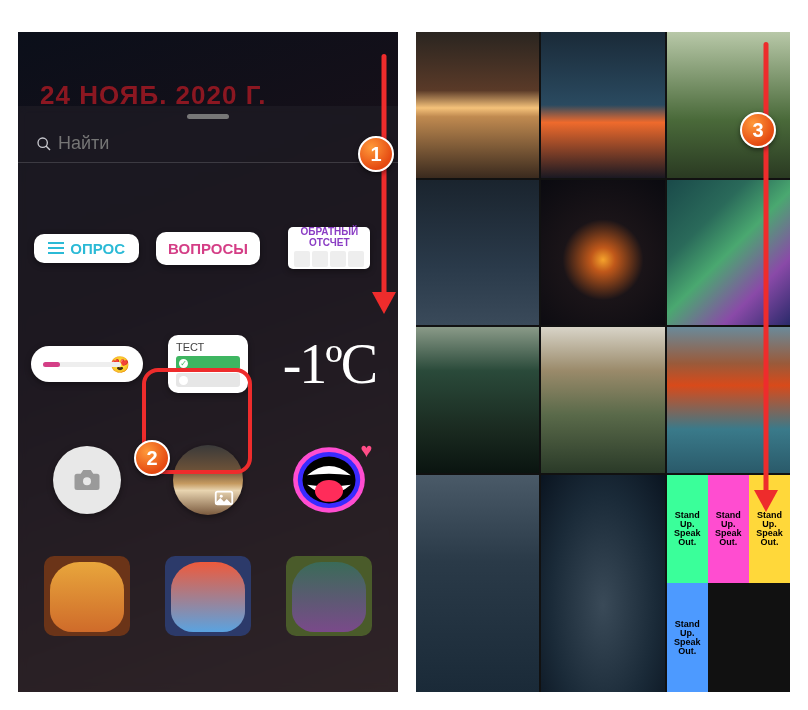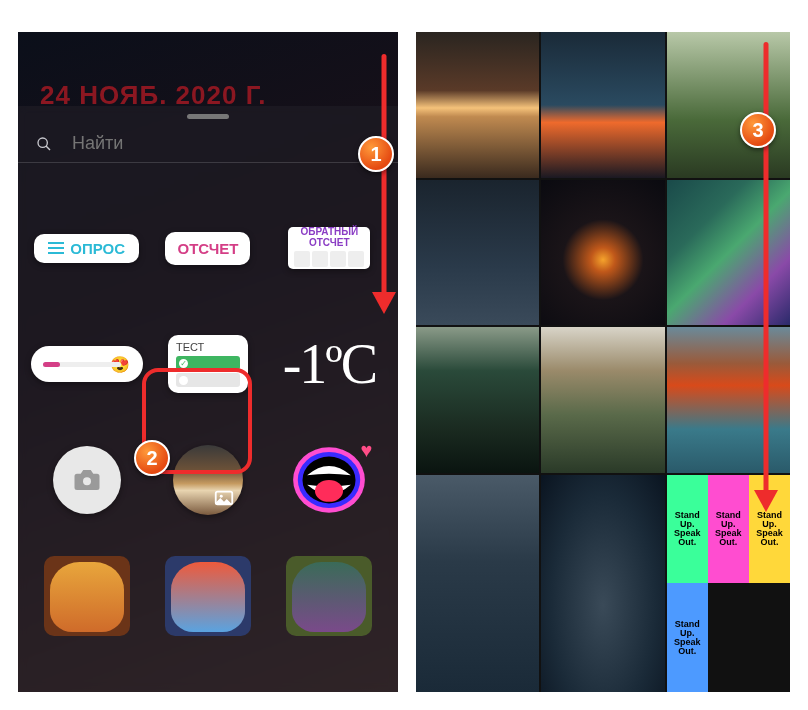--- a/index.html
+++ b/index.html
@@ -6,21 +6,21 @@
   body { width: 808px; height: 710px; background: #fff; font-family: -apple-system, Helvetica, Arial, sans-serif; position: relative; overflow: hidden; }
 
   .screen { position: absolute; top: 32px; height: 660px; overflow: hidden; }
   .screen-left { left: 18px; width: 380px; background: linear-gradient(160deg,#0b0f1a 0%,#1a1018 40%,#3a2424 70%,#5b3a30 100%); }
   .screen-right { left: 416px; width: 374px; background:#111; display:grid; grid-template-columns:1fr 1fr 1fr; gap:2px; }
 
   .date-bar { position:absolute; top:48px; left:22px; color:#8b1721; font-size:26px; font-weight:700; letter-spacing:1px; }
 
   .sticker-panel { position:absolute; left:0; right:0; top:74px; bottom:0; background:rgba(30,28,36,0.72); backdrop-filter:blur(4px); }
   .panel-handle { width:42px; height:5px; background:#777; border-radius:3px; margin:8px auto 0; }
-  .search-row { display:flex; align-items:center; gap:20px; padding:14px 18px 8px; border-bottom:1px solid rgba(255,255,255,0.15); }
+  .search-row { display:flex; align-items:center; gap:6px; padding:14px 18px 8px; border-bottom:1px solid rgba(255,255,255,0.15); }
   .search-icon { width:16px; height:16px; color:#c9c9cf; }
   .search-input { flex:1; background:transparent; border:none; color:#c9c9cf; font-size:18px; outline:none; }
 
   .sticker-grid { position:absolute; top:66px; left:0; right:0; bottom:0; display:grid; grid-template-columns:repeat(3,1fr); grid-auto-rows:112px; padding:20px 8px 0; justify-items:center; align-items:center; gap:4px 0; }
 
   .pill { background:#fff; border-radius:10px; padding:6px 14px; font-size:16px; font-weight:700; display:inline-block; box-shadow:0 2px 6px rgba(0,0,0,0.4); }
   .opros { color:#2bbad6; font-size:15px; display:flex; align-items:center; gap:6px; }
   .opros::before { content:""; display:inline-block; width:16px; height:12px; background:linear-gradient(#2bbad6,#2bbad6) 0 0/100% 2px no-repeat, linear-gradient(#2bbad6,#2bbad6) 0 5px/100% 2px no-repeat, linear-gradient(#2bbad6,#2bbad6) 0 10px/100% 2px no-repeat; }
   .voprosy { background:#fff; color:#d43e86; border-radius:10px; padding:8px 12px; font-size:15px; font-weight:700; box-shadow:0 2px 6px rgba(0,0,0,0.4); }
   .countdown { background:#fff; border-radius:5px; padding:0 6px 2px; box-shadow:0 2px 6px rgba(0,0,0,0.4); width:82px; }
@@ -108,21 +108,21 @@
           <circle cx="10" cy="10" r="7"></circle>
           <line x1="21" y1="21" x2="15" y2="15"></line>
         </svg>
       <input class="search-input" placeholder="Найти" style="">
     </div>
 
     <div class="sticker-grid">
       <div class="pill opros">
           <span>ОПРОС</span>
         </div>
-      <div class="voprosy">ОТСЧЕТ</div>
+      <div class="voprosy">ВОПРОСЫ</div>
       <div class="countdown">
         <div class="countdown-title">ОБРАТНЫЙ ОТСЧЕТ</div>
         <div class="countdown-blocks">
             <span></span>
             <span></span>
             <span></span>
             <span></span>
           </div>
       </div>
 

